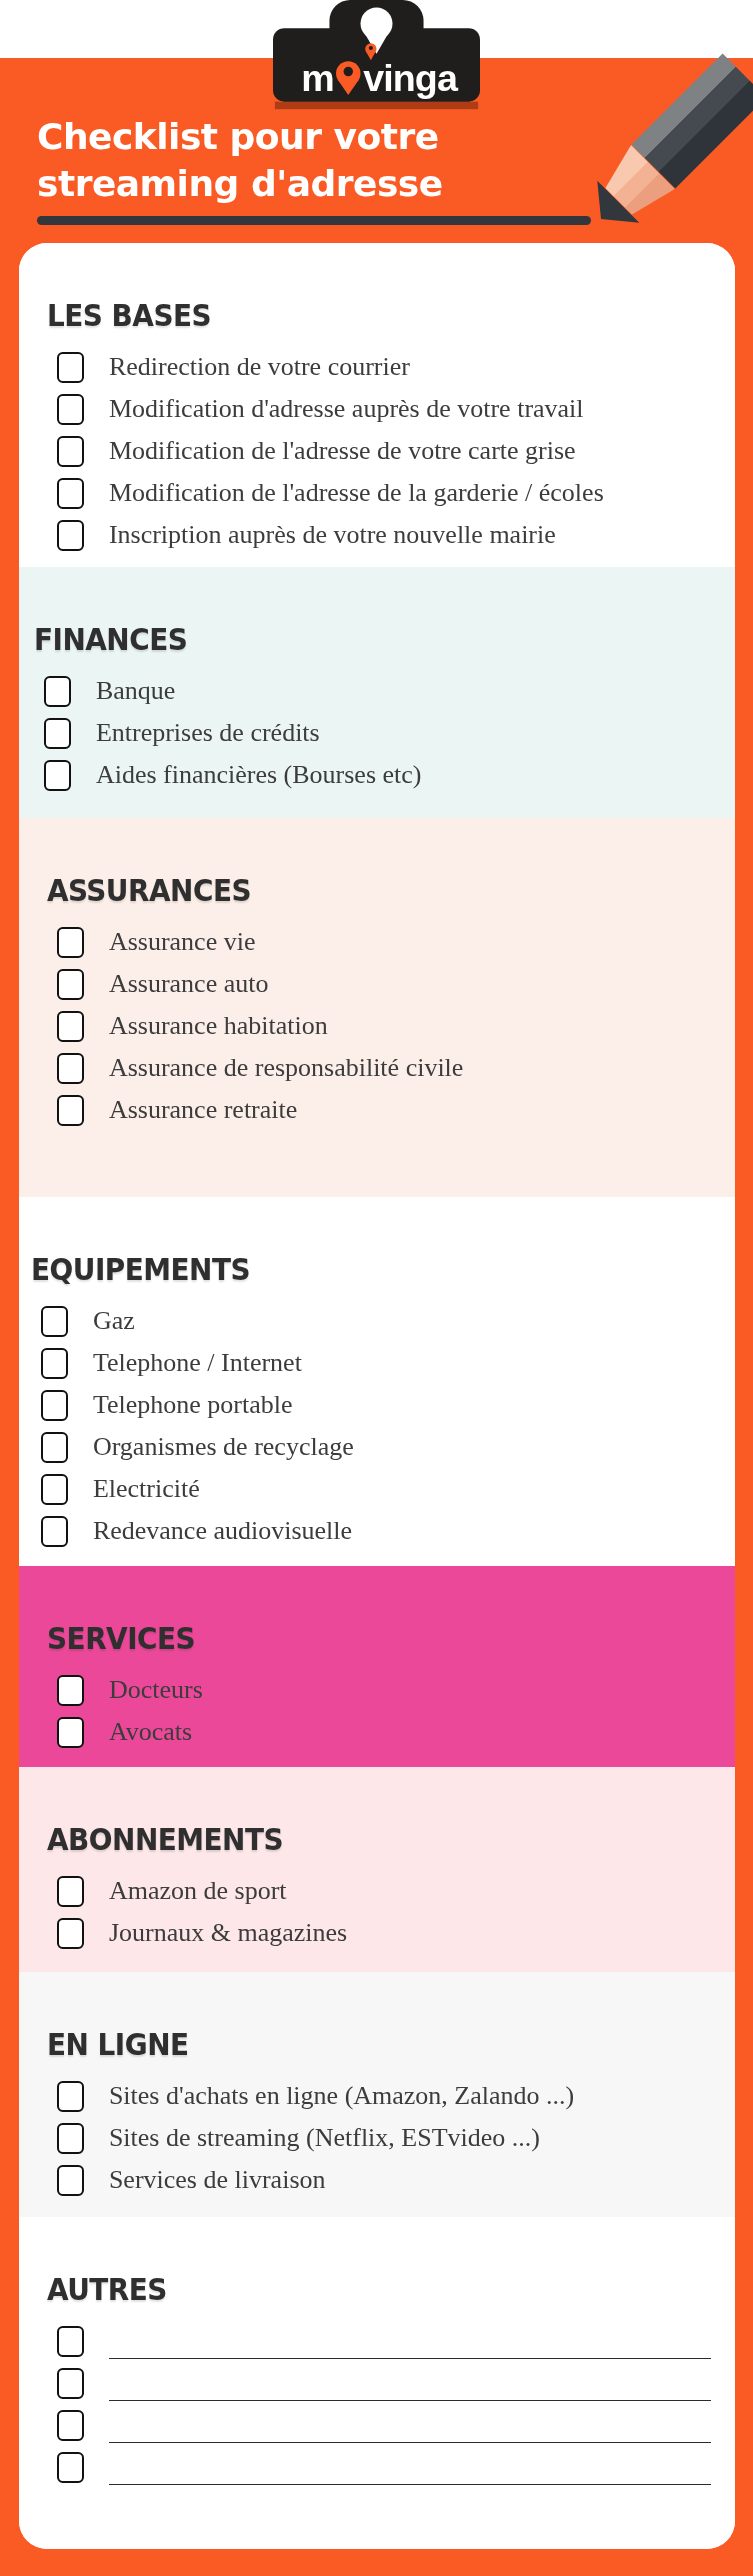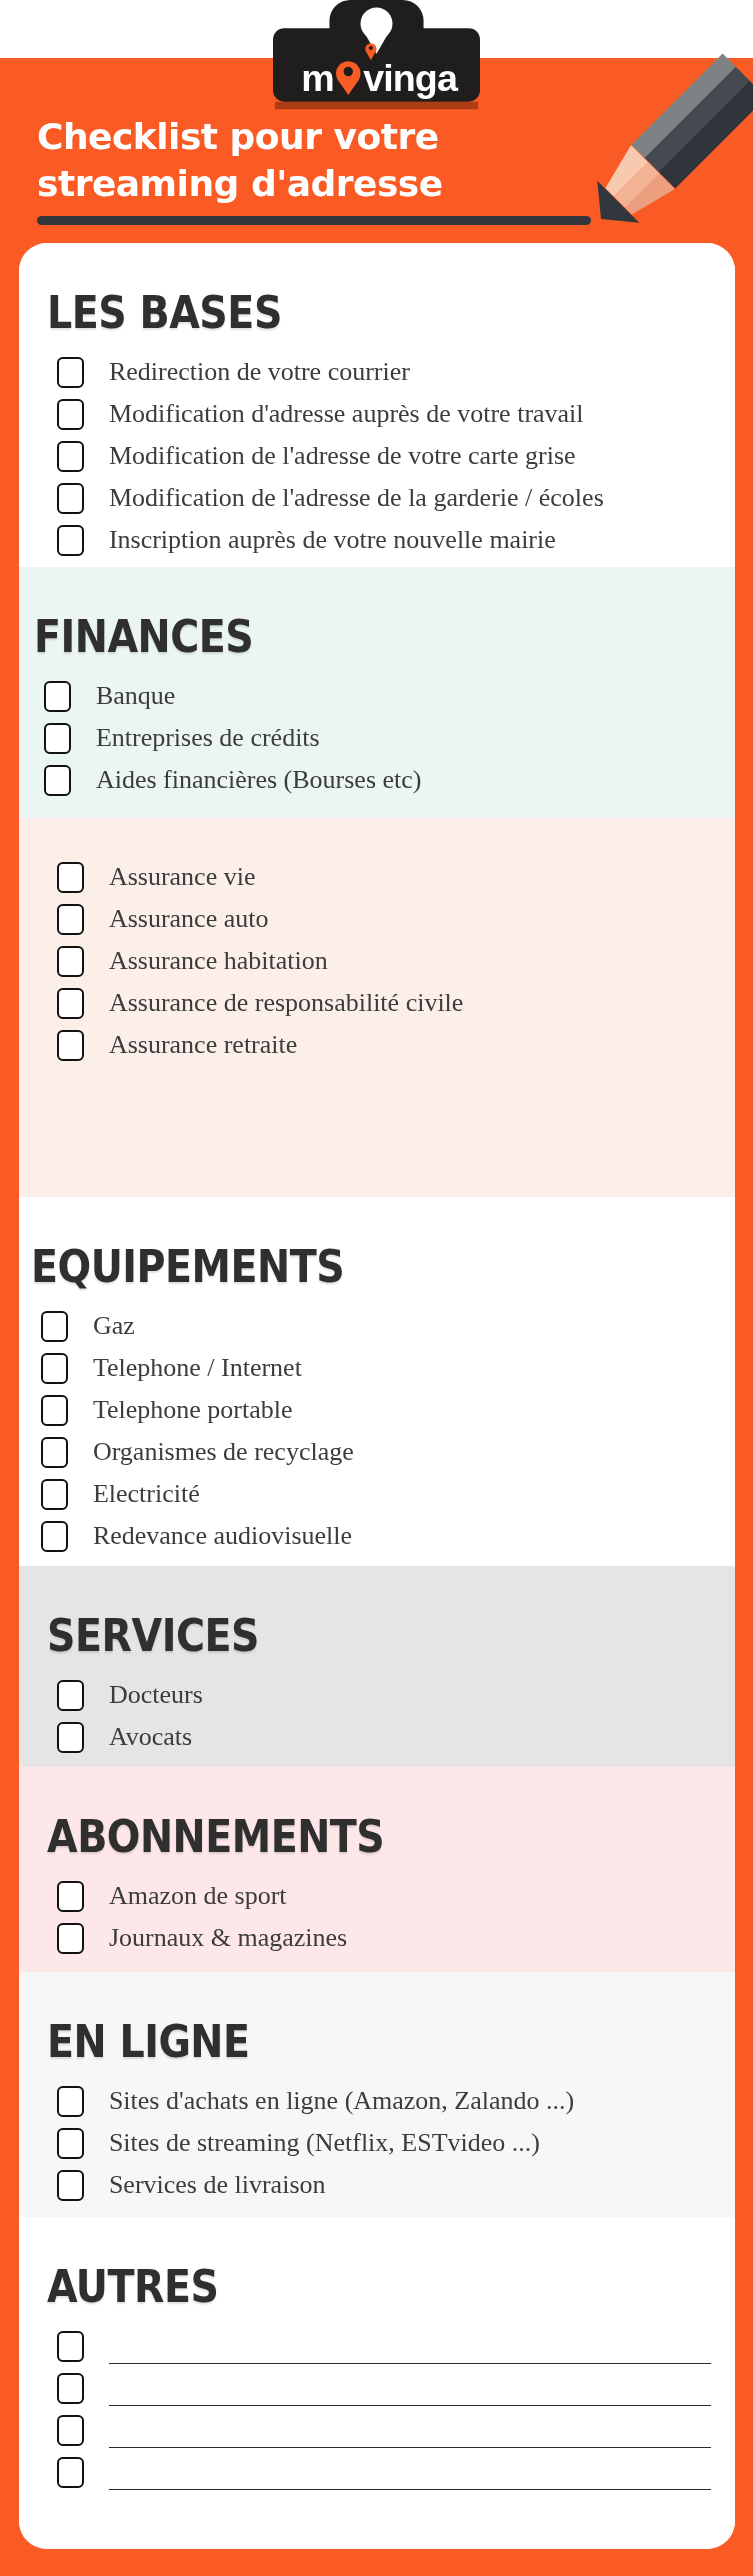--- a/index.html
+++ b/index.html
@@ -41,23 +41,23 @@
     background:linear-gradient(to bottom,#7E8285 0 30%,#454A50 30% 62%,#2E343A 62% 100%);
   }
 
   
   .card{
     position:absolute;left:19px;top:243px;width:716px;
     border-radius:28px;overflow:hidden;background:#ffffff;
   }
   .section{box-sizing:border-box;padding:38px 22.6px 0 28px;}
   .section h2{
-    margin:6px 0 13px 0;
+    margin:16px 0 13px 0;
     font-family:"DejaVu Sans","Liberation Sans",sans-serif;font-stretch:condensed;
-    font-size:44px;font-weight:800;color:#2F2F2F;letter-spacing:-0.5px;
+    font-size:31px;font-weight:800;color:#2F2F2F;letter-spacing:-0.5px;
     text-shadow:0 1.9px 1.9px rgba(0,0,0,0.12);
   }
   .row{display:flex;align-items:center;height:42px;}
   .checkbox{
     box-sizing:border-box;flex:0 0 27px;width:27px;height:31px;
     border:2.8px solid #111111;border-radius:5.7px;background:#ffffff;margin-left:10.4px;
   }
   .label{
     margin-left:24.5px;
     font-family:Liberation Serif, serif;font-stretch:condensed;
@@ -151,20 +151,21 @@
         <div class="row">
           <span class="checkbox"></span>
           <span class="label">Entreprises de crédits</span>
         </div>
         <div class="row">
           <span class="checkbox"></span>
           <span class="label">Aides financières (Bourses etc)</span>
         </div>
       </section>
       <section class="section sec-assurances" style="background: rgb(252, 239, 233);">
+        <h2>ASSURANCES</h2>
         <div class="row">
           <span class="checkbox"></span>
           <span class="label">Assurance vie</span>
         </div>
         <div class="row">
           <span class="checkbox"></span>
           <span class="label">Assurance auto</span>
         </div>
         <div class="row">
           <span class="checkbox"></span>
@@ -199,21 +200,21 @@
         </div>
         <div class="row">
           <span class="checkbox"></span>
           <span class="label">Electricité</span>
         </div>
         <div class="row">
           <span class="checkbox"></span>
           <span class="label">Redevance audiovisuelle</span>
         </div>
       </section>
-      <section class="section sec-services" style="background: #e5e5e5;">
+      <section class="section sec-services" style="background: #ec4899;">
         <h2>SERVICES</h2>
         <div class="row">
           <span class="checkbox"></span>
           <span class="label">Docteurs</span>
         </div>
         <div class="row">
           <span class="checkbox"></span>
           <span class="label">Avocats</span>
         </div>
       </section>

